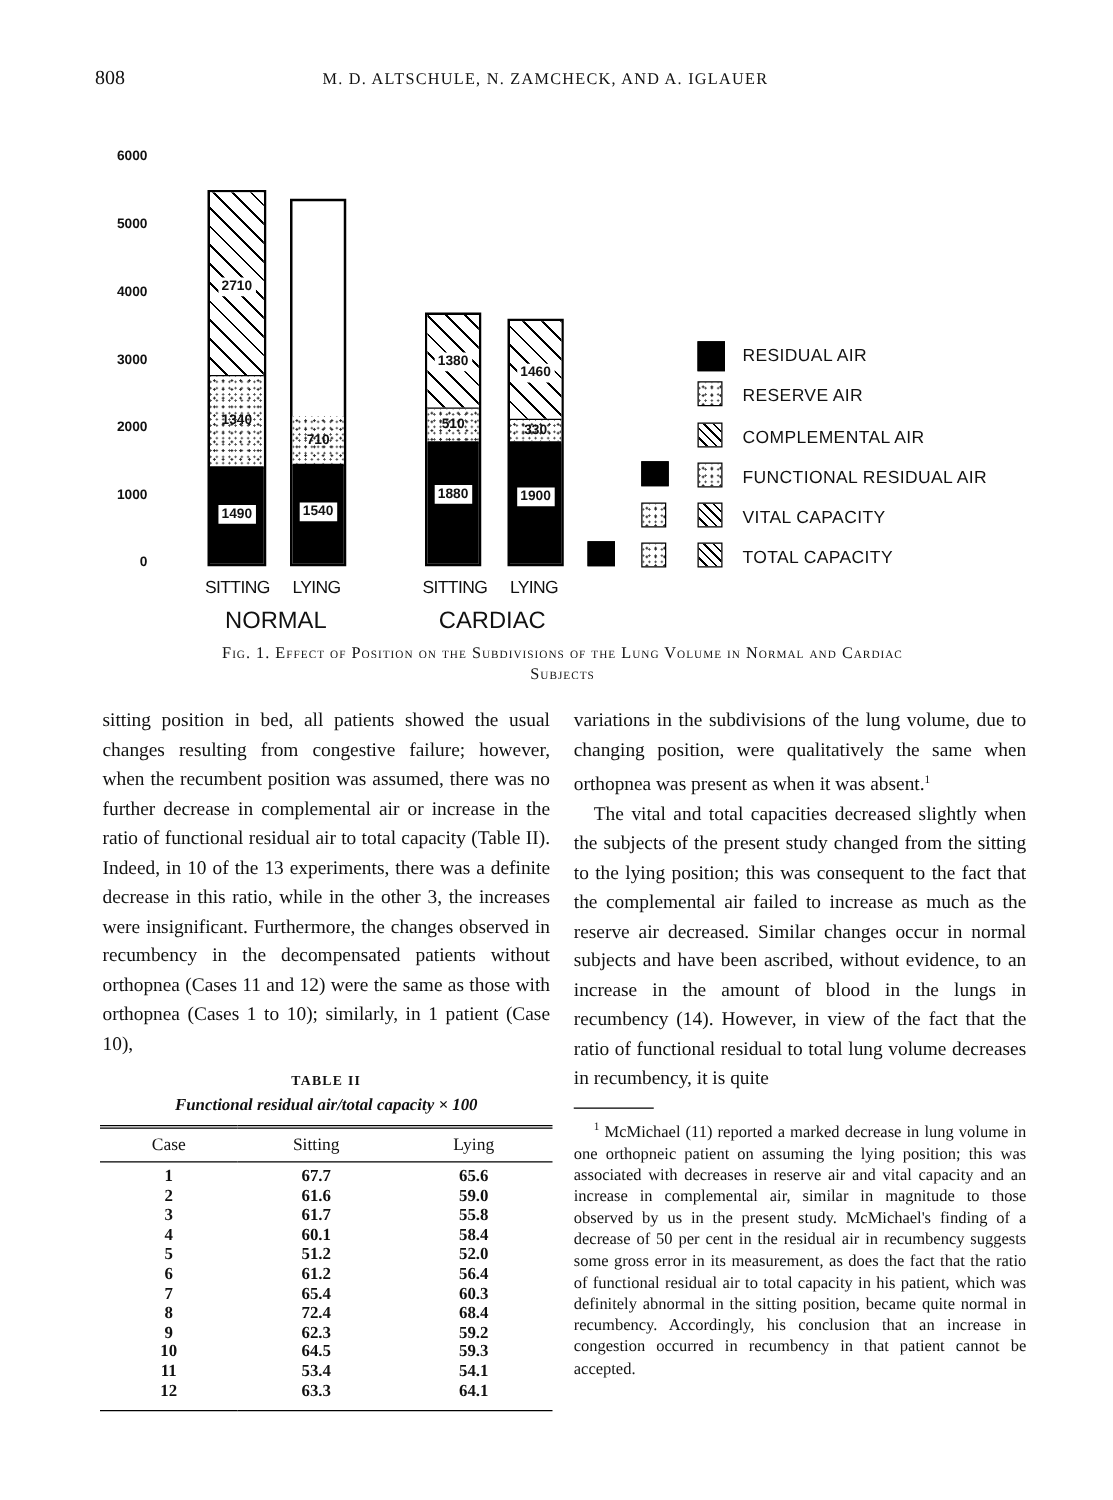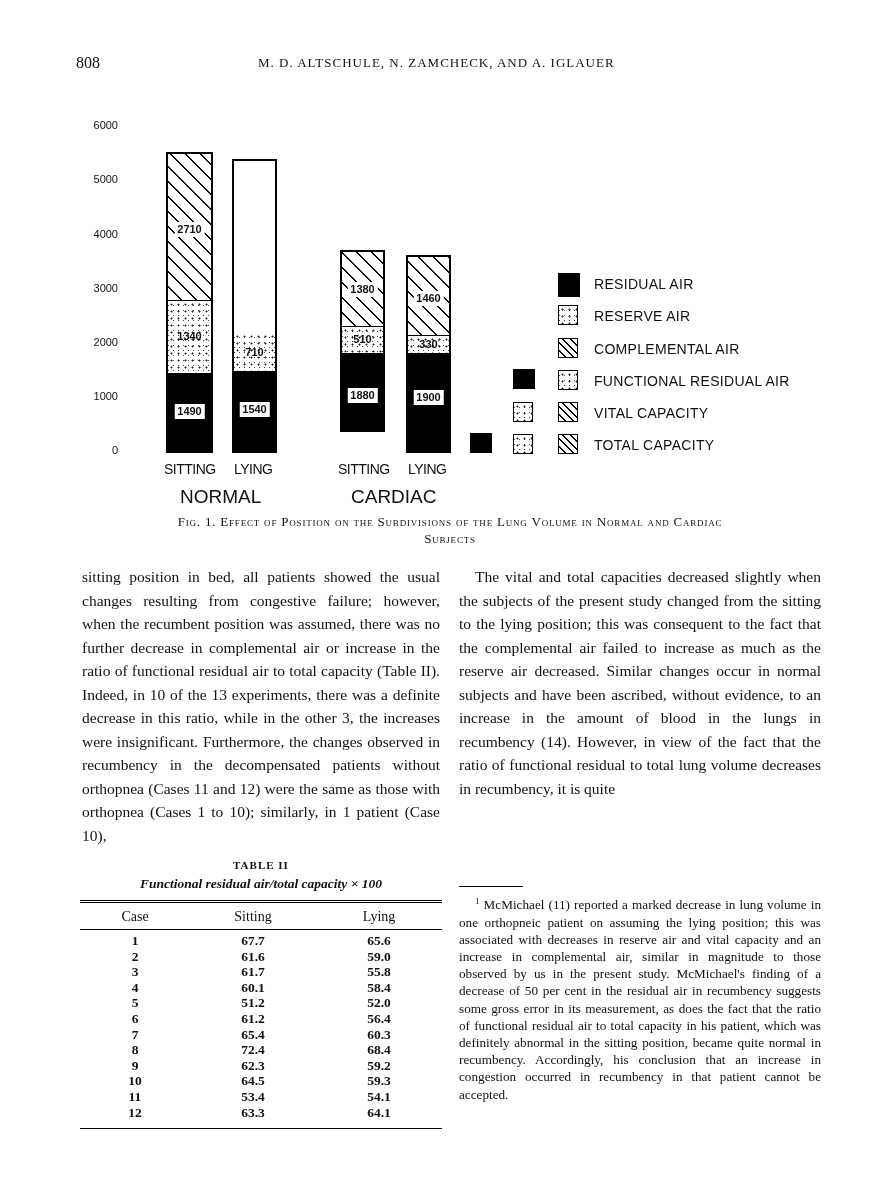--- a/index.html
+++ b/index.html
@@ -1,21 +1,21 @@
 <!DOCTYPE html>
 <html><head>
 <meta charset="utf-8">
 <style>
   html, body { margin:0; padding:0; background:#fff; }
   body { width:890px; height:1200px; position:relative; overflow:hidden; color:#111;
          font-family:"Liberation Serif","DejaVu Serif",serif; }
   .abs { position:absolute; }
   .header-page { left:76px; top:54px; font-size:16px; }
   .header-authors { left:258px; top:55px; font-size:13px; letter-spacing:1px; }
-  .ytick { font-family:"Liberation Sans",sans-serif; font-weight:normal; font-size:11px; width:40px; text-align:right; }
+  .ytick { font-family:"Liberation Sans",sans-serif; font-weight:bold; font-size:11px; width:40px; text-align:right; }
   .bar { position:absolute; border:2px solid #000; box-sizing:border-box; }
   .seg { position:absolute; left:0; right:0; }
   .seg-res { background:#000; }
   .seg-rsv { background-color:#fff;
     background-image: radial-gradient(#222 0.9px, transparent 1.1px), radial-gradient(#444 0.7px, transparent 1px);
     background-size:7px 7px, 5px 5px; background-position:0 0, 3px 2px; }
   .seg-cmp { background-color:#fff;
     background-image: repeating-linear-gradient(45deg, #fff 0 9px, #000 9px 10.6px); }
   .seg-cmp, .seg-rsv { border-bottom:2px solid #000; box-sizing:border-box; }
   .vlabel { position:absolute; left:50%; transform:translateX(-50%); font-family:"Liberation Sans",sans-serif;
@@ -70,21 +70,21 @@
 
   <div class="bar" style="left:232px;top:159px;width:45px;height:294px">
     <div class="seg seg-rsv" style="top:172px;height:40px">
       <span class="vlabel" style="top:12px;background:transparent">710</span>
     </div>
     <div class="seg seg-res" style="top:211px;bottom:0">
       <span class="vlabel" style="top:30px">1540</span>
     </div>
   </div>
 
-  <div class="bar" style="left:340px;top:250px;width:45px;height:182px">
+  <div class="bar" style="left:340px;top:250px;width:45px;height:203px">
     <div class="seg seg-cmp" style="top:0;height:76px">
       <span class="vlabel" style="top:30px">1380</span>
     </div>
     <div class="seg seg-rsv" style="top:75px;height:28px">
       <span class="vlabel" style="top:5px;background:transparent">510</span>
     </div>
     <div class="seg seg-res" style="top:102px;bottom:0">
       <span class="vlabel" style="top:34px">1880</span>
     </div>
   </div>
@@ -208,19 +208,20 @@
       </tr>
     <tr>
         <td>12</td>
         <td>63.3</td>
         <td>64.1</td>
       </tr>
   </tbody>
 </table>
 
 <div class="col" style="left:459px;top:565px;width:362px">
+  <p><span>variations in the subdivisions of the lung volume, due to changing position, were qualitatively the same when orthopnea was present as when it was absent.</span><sup>1</sup></p>
   <p class="indent">The vital and total capacities decreased slightly when the subjects of the present study changed from the sitting to the lying position; this was consequent to the fact that the complemental air failed to increase as much as the reserve air decreased. Similar changes occur in normal subjects and have been ascribed, without evidence, to an increase in the amount of blood in the lungs in recumbency (14). However, in view of the fact that the ratio of functional residual to total lung volume decreases in recumbency, it is quite</p>
 </div>
 
 <div class="abs fnrule"></div>
 <div class="abs footnote" style="left:459px;top:893px;width:362px">
   <span style="padding-left:16px"><sup>1</sup> </span><span>McMichael (11) reported a marked decrease in lung volume in one orthopneic patient on assuming the lying position; this was associated with decreases in reserve air and vital capacity and an increase in complemental air, similar in magnitude to those observed by us in the present study. McMichael's finding of a decrease of 50 per cent in the residual air in recumbency suggests some gross error in its measurement, as does the fact that the ratio of functional residual air to total capacity in his patient, which was definitely abnormal in the sitting position, became quite normal in recumbency. Accordingly, his conclusion that an increase in congestion occurred in recumbency in that patient cannot be accepted.</span>
 </div>
 
 </body></html>

